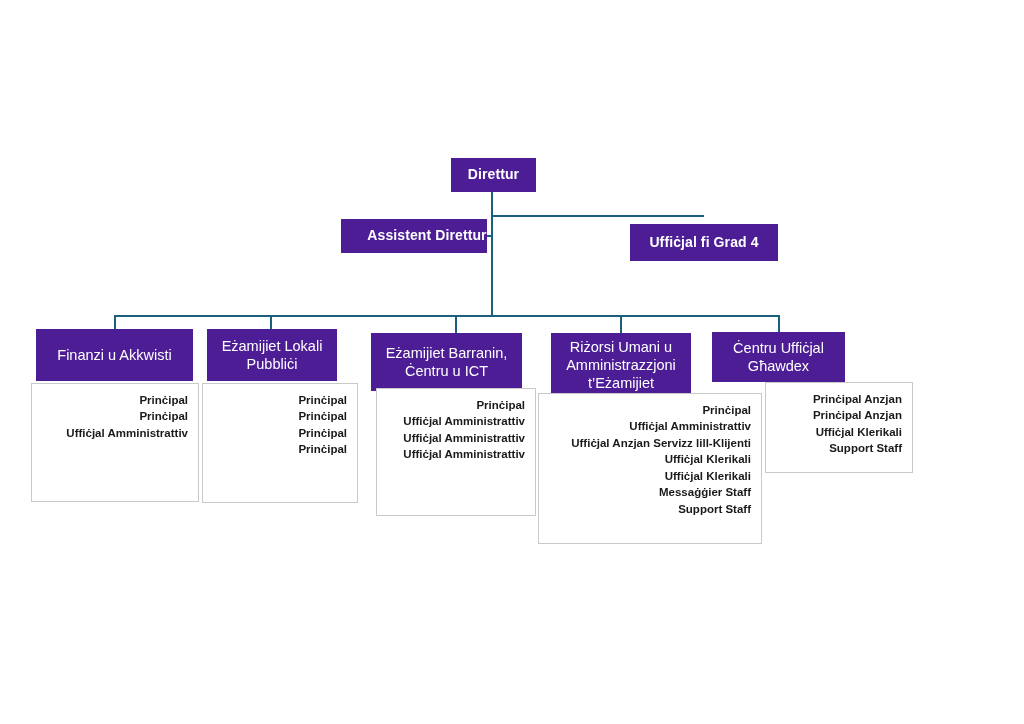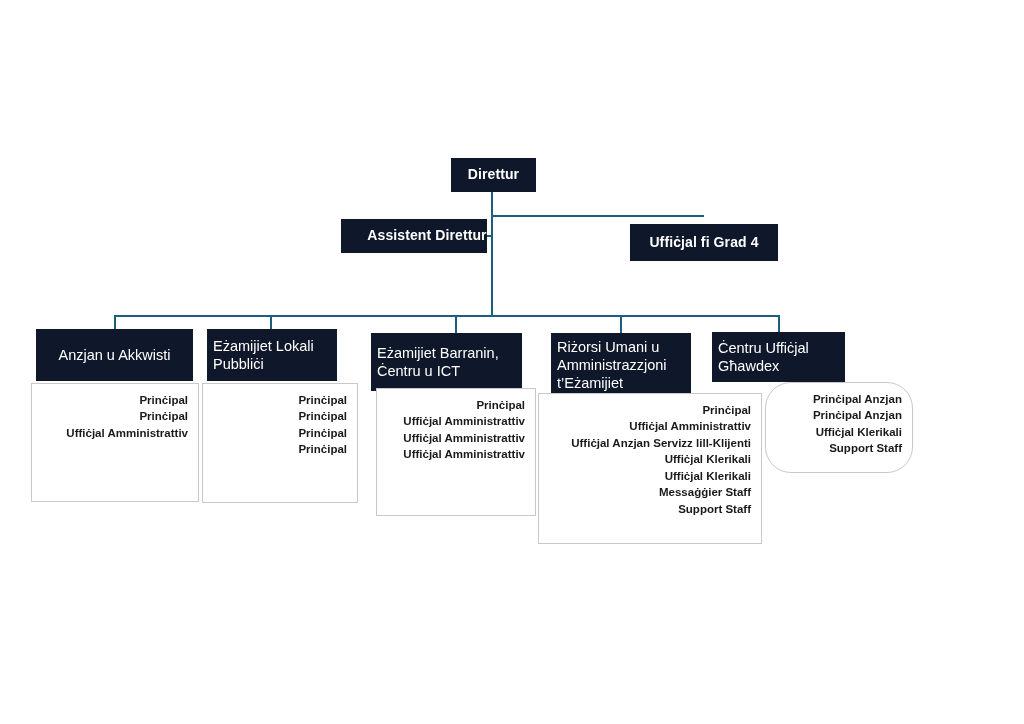--- a/index.html
+++ b/index.html
@@ -19,26 +19,26 @@
 
   
   .conn {
     position: absolute;
     background: #1b5e7e;
   }
 
   
   .node {
     position: absolute;
-    background: #0f172a;
+    background: #4c1d95;
     color: #ffffff;
     display: flex;
     align-items: center;
     justify-content: center;
-    text-align: left;
+    text-align: center;
     box-sizing: border-box;
     line-height: 1.25;
   }
   .node-top {
     font-weight: bold;
     font-size: 14px;
     letter-spacing: 0.1px;
   }
   .node-dept {
     font-weight: normal;
@@ -86,21 +86,21 @@
   <div class="conn" style="left:455px; top:315px; width:2px; height:18px;"></div>
   <div class="conn" style="left:620px; top:315px; width:2px; height:18px;"></div>
   <div class="conn" style="left:778px; top:315px; width:2px; height:17px;"></div>
 
   <div class="node node-top" style="left:451px; top:158px; width:85px; height:34px;">Direttur</div>
 
   <div class="node node-top" style="left:341px; top:219px; width:146px; height:34px;padding-left:26px;">Assistent Direttur</div>
 
   <div class="node node-top" style="left:630px; top:224px; width:148px; height:37px;">Uffiċjal fi Grad 4</div>
 
-  <div class="node node-dept" style="left:36px; top:329px; width:157px; height:52px;">Anzjan u Akkwisti</div>
+  <div class="node node-dept" style="left:36px; top:329px; width:157px; height:52px;">Finanzi u Akkwisti</div>
   <div class="panel" style="left:31px; top:383px; width:168px; height:119px;">
     <div class="staff">Prinċipal</div>
     <div class="staff">Prinċipal</div>
     <div class="staff">Uffiċjal Amministrattiv</div>
   </div>
 
   <div class="node node-dept" style="left:207px; top:329px; width:130px; height:52px;">Eżamijiet Lokali Pubbliċi</div>
   <div class="panel" style="left:202px; top:383px; width:156px; height:120px;">
     <div class="staff">Prinċipal</div>
     <div class="staff">Prinċipal</div>
@@ -121,20 +121,20 @@
     <div class="staff">Prinċipal</div>
     <div class="staff">Uffiċjal Amministrattiv</div>
     <div class="staff">Uffiċjal Anzjan Servizz lill-Klijenti</div>
     <div class="staff">Uffiċjal Klerikali</div>
     <div class="staff">Uffiċjal Klerikali</div>
     <div class="staff">Messaġġier Staff</div>
     <div class="staff">Support Staff</div>
   </div>
 
   <div class="node node-dept" style="left:712px; top:332px; width:133px; height:50px;">Ċentru Uffiċjal Għawdex</div>
-  <div class="panel" style="left:765px; top:382px; width:148px; height:91px;border-radius:26px;">
+  <div class="panel" style="left:765px; top:382px; width:148px; height:91px;">
     <div class="staff">Prinċipal Anzjan</div>
     <div class="staff">Prinċipal Anzjan</div>
     <div class="staff">Uffiċjal Klerikali</div>
     <div class="staff">Support Staff</div>
   </div>
 
 </div>
 
 </body></html>

